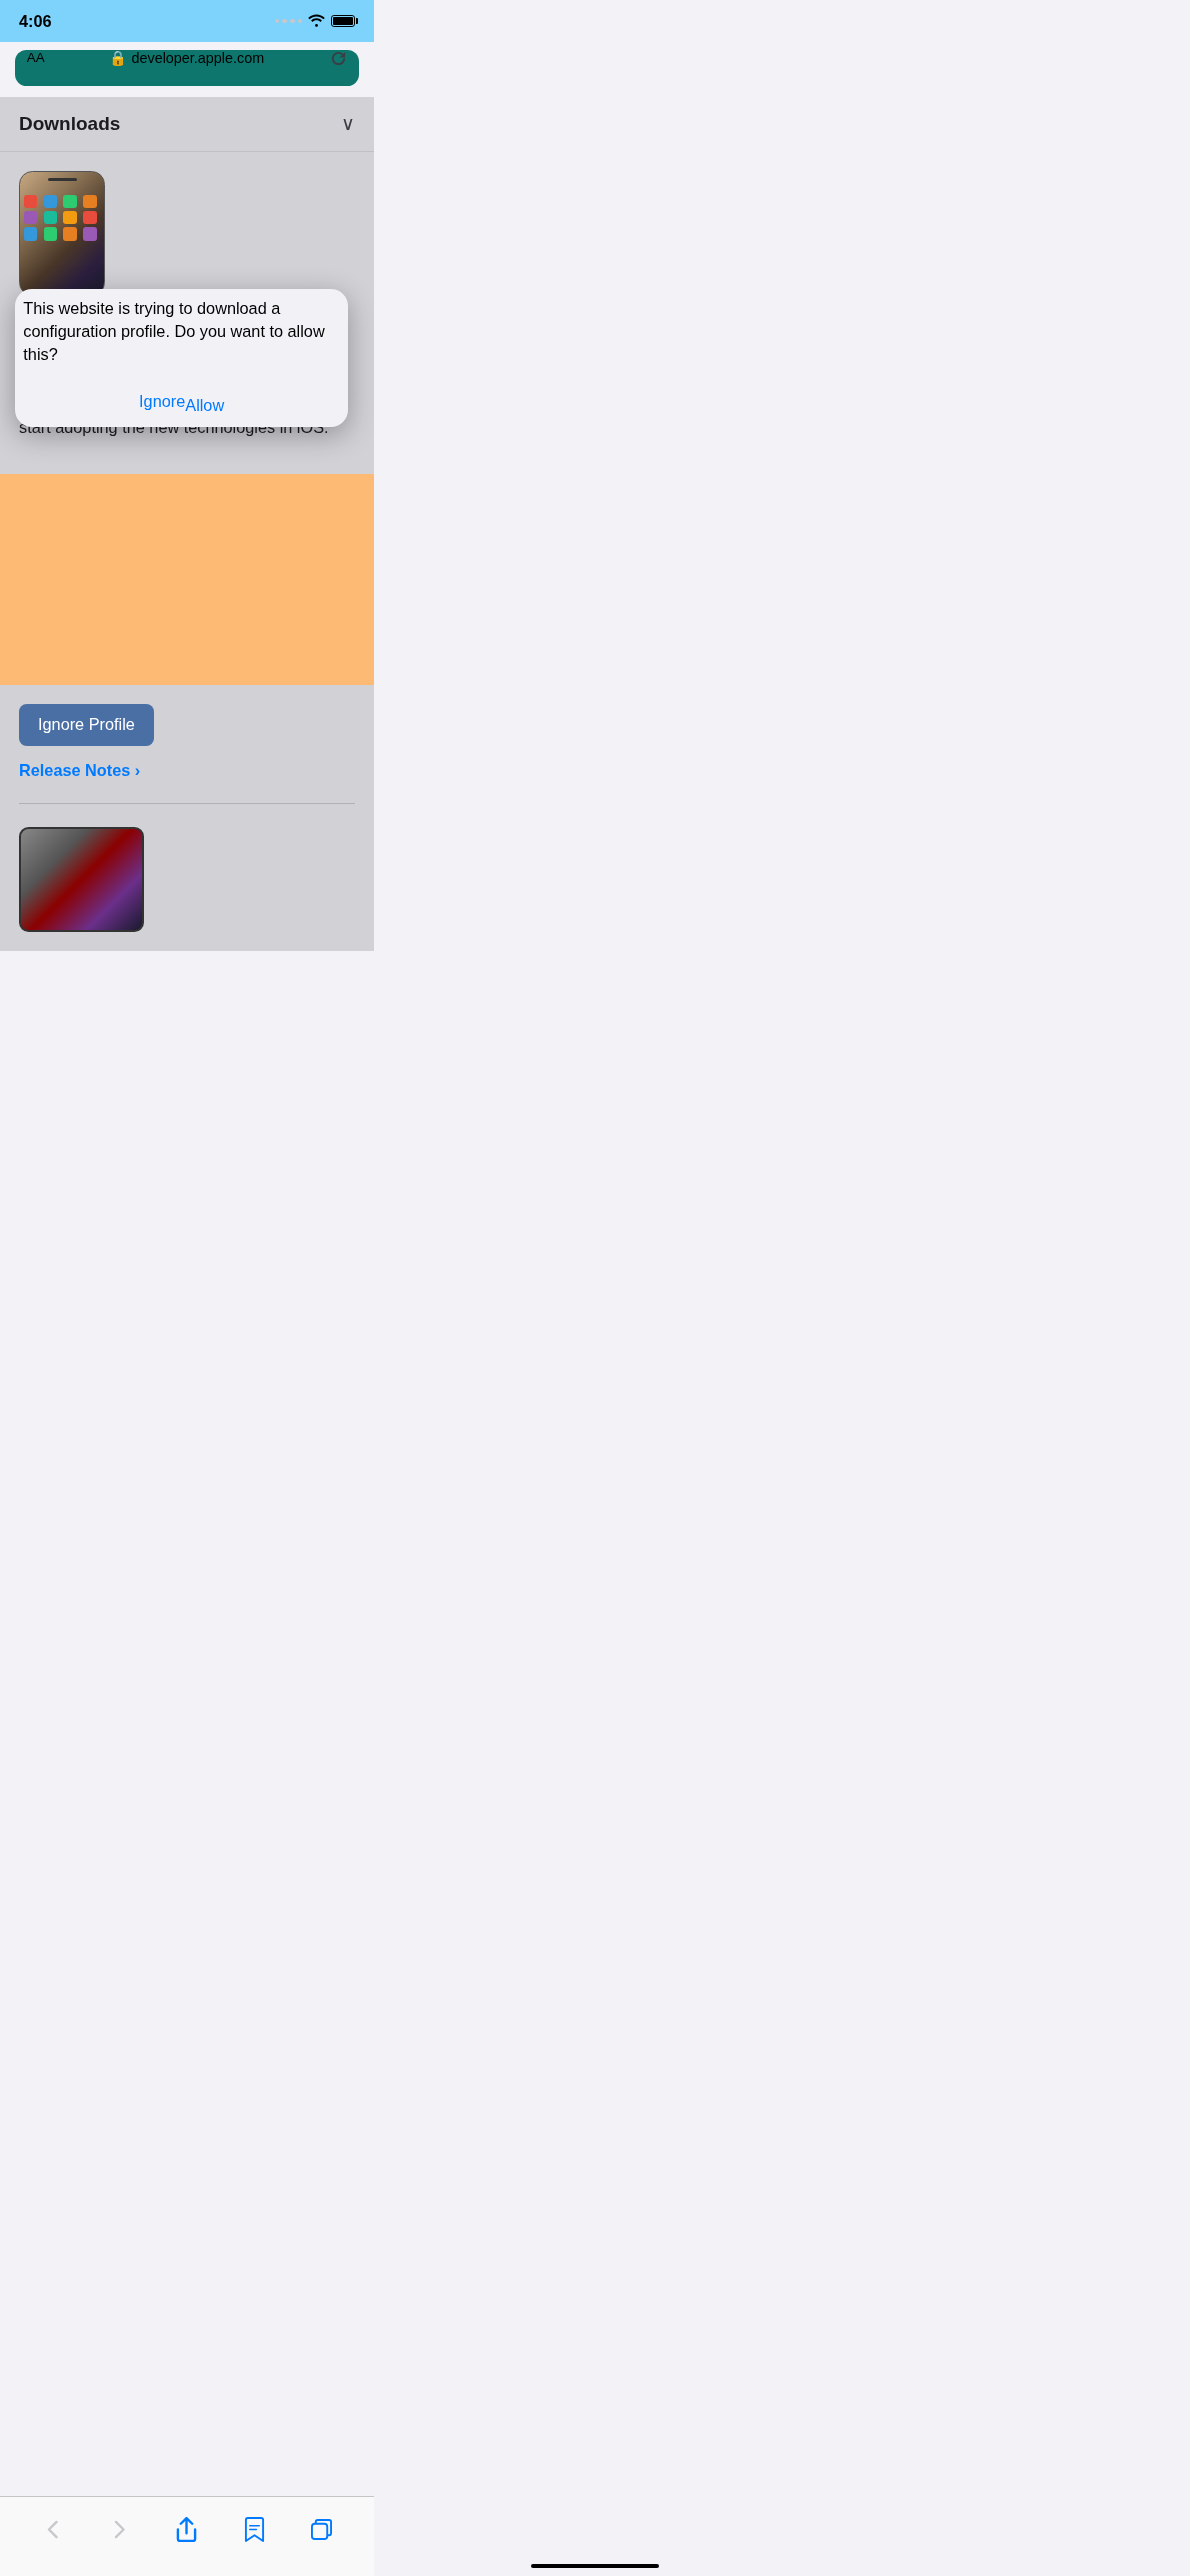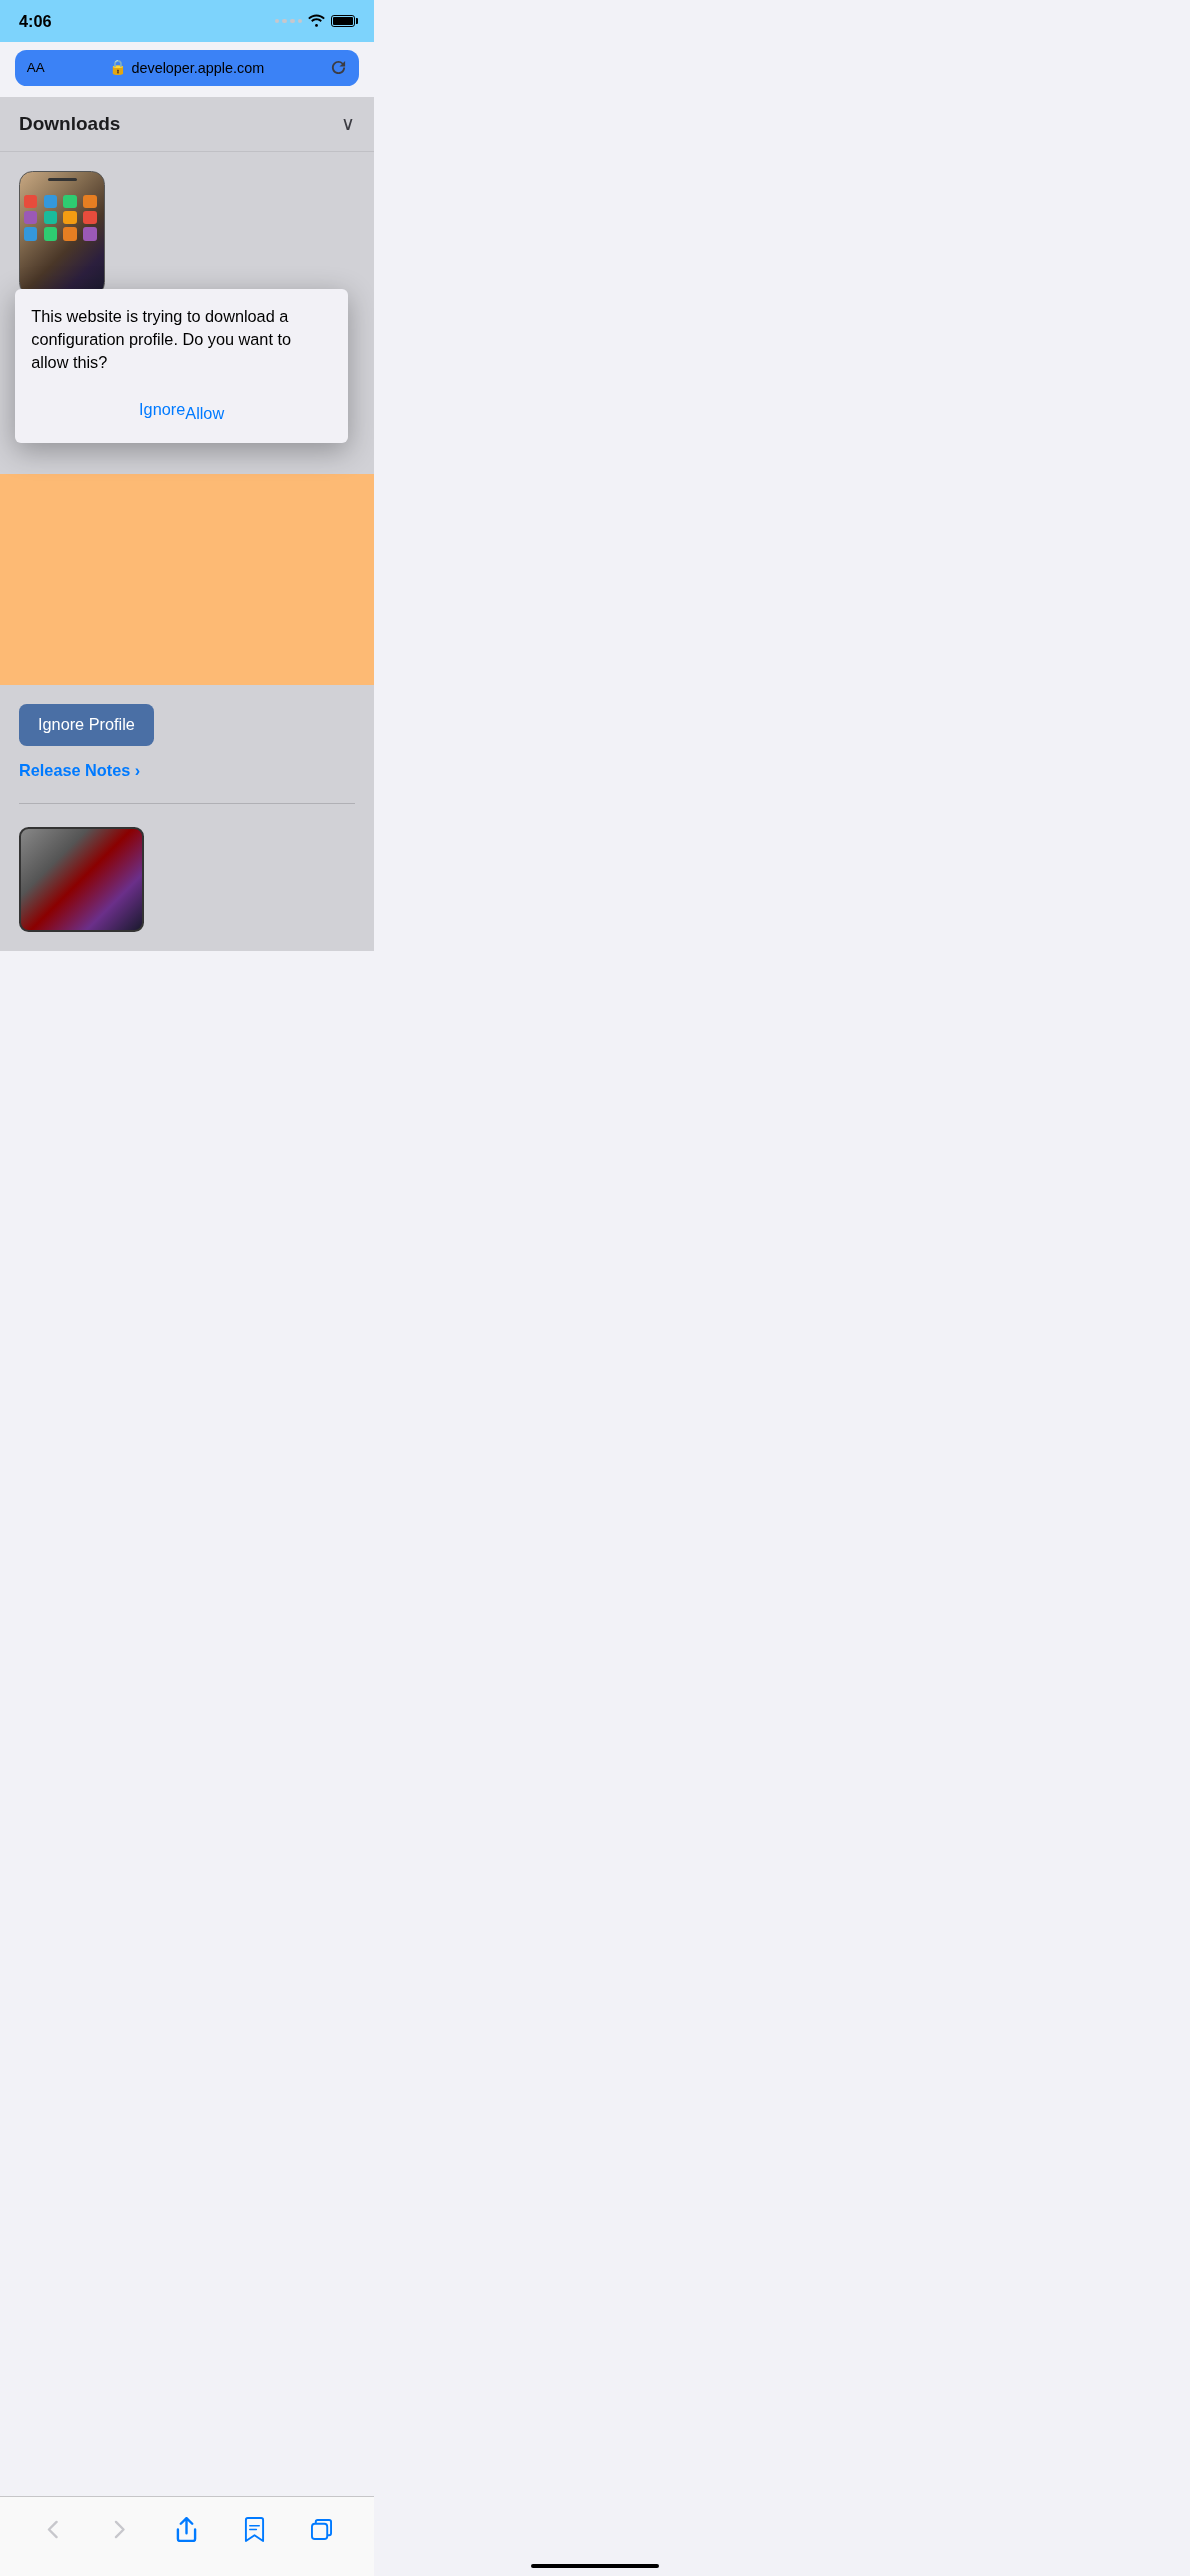--- a/index.html
+++ b/index.html
@@ -79,25 +79,24 @@
       border-radius: 1px;
     }
 
     
     .address-bar-container {
       background: #f2f2f7;
       padding: 7.7px 15.3px 11.5px;
     }
 
     .address-bar {
-      background: #3b82f6;
+      background: #0f766e;
       border-radius: 11.5px;
       height: 36px;
       display: flex;
-      align-items: center;
       padding: 0 11.5px;
       position: relative;
     }
 
     .aa-text {
       font-size: 13.4px;
       color: #000;
       font-weight: 400;
       margin-right: auto;
     }
@@ -203,22 +202,22 @@
       margin-bottom: 15.3px;
     }
 
     
     .dialog-overlay {
       position: absolute;
       top: 192px;
       left: 15.3px;
       right: 26px;
       background: #f2f1f6;
-      border-radius: 6px;
-      padding: 16px;
+      border-radius: 17px;
+      padding: 8px;
       box-shadow: 0 7.7px 29px rgba(0,0,0,0.3);
       z-index: 10;
     }
 
     .dialog-message {
       font-size: 16.3px;
       color: #000;
       line-height: 1.4;
       margin-bottom: 19px;
     }

